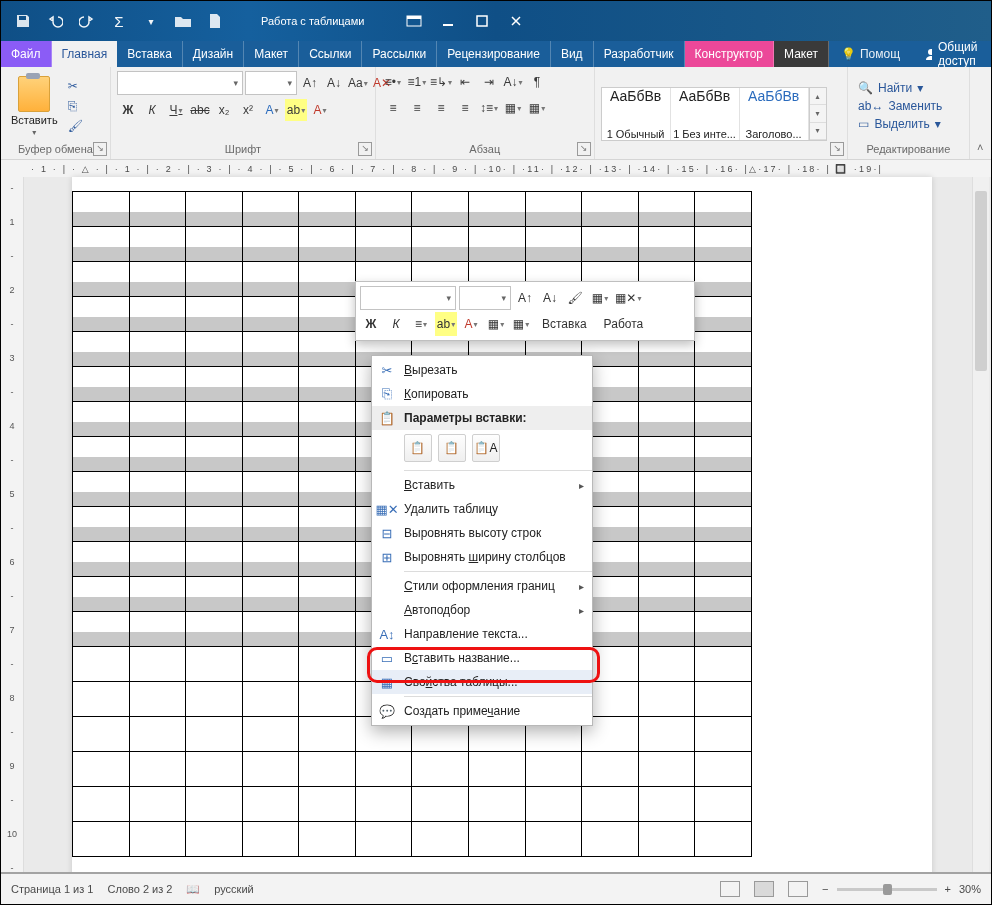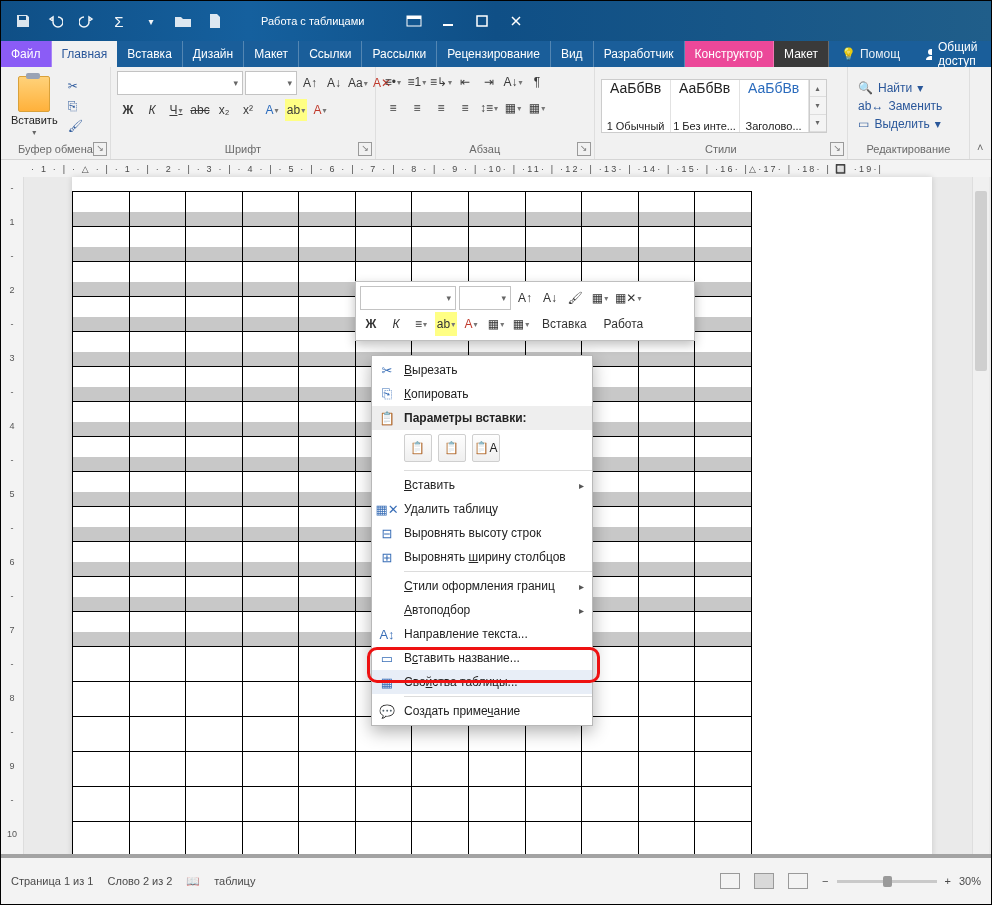--- a/index.html
+++ b/index.html
@@ -68,21 +68,21 @@
 .ctx .sep{height:1px;background:#dcdcdc;margin:2px 0 2px 32px}
 .ctx .mi{height:24px;display:flex;align-items:center;padding:0 10px 0 6px;gap:8px;position:relative}
 .ctx .mi.hdr{font-weight:bold;background:#eee}
 .ctx .mi .mic{width:18px;height:18px;display:flex;align-items:center;justify-content:center;color:#3a6fb7;font-size:13px}
 .ctx .mi .arrow{position:absolute;right:8px;font-size:10px;color:#555}
 .ctx .paste-opts{display:flex;gap:6px;padding:4px 0 6px 32px}
 .ctx .po{width:26px;height:26px;border:1px solid #cfcfcf;background:linear-gradient(#fefefe,#efefef);display:flex;align-items:center;justify-content:center;border-radius:2px}
 .ctx .mi.hl{background:#e8eef7}
 .ctx-highlight{position:absolute;border:3px solid #e11;border-radius:10px;pointer-events:none;left:366px;top:646px;width:227px;height:30px}
 
-.status{position:absolute;bottom:0;left:0;right:0;height:22px;background:#f3f3f3;border-top:4px solid #a3a3a3;display:flex;align-items:center;font-size:11px;color:#4a4a4a;gap:14px;padding:12px 10px}
+.status{position:absolute;bottom:0;left:0;right:0;height:22px;background:#f3f3f3;border-top:2px solid #a3a3a3;display:flex;align-items:center;font-size:11px;color:#4a4a4a;gap:14px;padding:4px 10px}
 .status .sp{flex:1}
 .zoom{display:flex;align-items:center;gap:8px}
 .zoom .slider{width:100px;height:3px;background:#c9c9c9;position:relative}
 .zoom .slider:before{content:"";position:absolute;left:46px;top:-4px;width:9px;height:11px;background:#9a9a9a;border-radius:2px}
 .view-ic{width:18px;height:14px;border:1px solid #9a9a9a;display:inline-block}
 .scrollbar-v{position:absolute;right:2px;top:176px;bottom:24px;width:16px;background:#f0f0f0;border-left:1px solid #dedede}
 .scrollbar-v .thumb{position:absolute;top:14px;left:2px;right:2px;height:180px;background:#cfcfcf;border-radius:2px}
 .under{text-decoration:underline}
 svg{display:block}
 </style>
@@ -256,21 +256,20 @@
               <span class="style-sample">АаБбВв</span>
               <span>Заголово...</span>
             </div>
           <div class="gal-more">
               <div>▴</div>
               <div>▾</div>
               <div>▾</div>
             </div>
         </div>
       </div>
-      <div class="group-title">Стили</div>
       <div class="launcher">↘</div>
     </div>
 
     <div class="group" style="width:112px">
       <div class="group-body">
         <div class="editing">
           <div>🔍 <span>Найти</span> ▾</div>
           <div>ab↔ <span>Заменить</span></div>
           <div>▭ <span>Выделить</span> ▾</div>
         </div>
@@ -674,21 +673,21 @@
         <span>Создать приме<span class="under">ч</span>ание</span>
       </div>
   </div>
 
   <div class="ctx-highlight"></div>
 
   <div class="status">
     <span>Страница 1 из 1</span>
     <span>Слово 2 из 2</span>
     <span>📖</span>
-    <span>таблицу</span>
+    <span>русский</span>
     <span class="sp"></span>
     <span class="view-ic"></span>
     <span class="view-ic" style="background:#d9d9d9"></span>
     <span class="view-ic"></span>
     <div class="zoom">
       <span>−</span>
       <div class="slider"></div>
       <span>+</span>
       <span>30%</span>
     </div>

